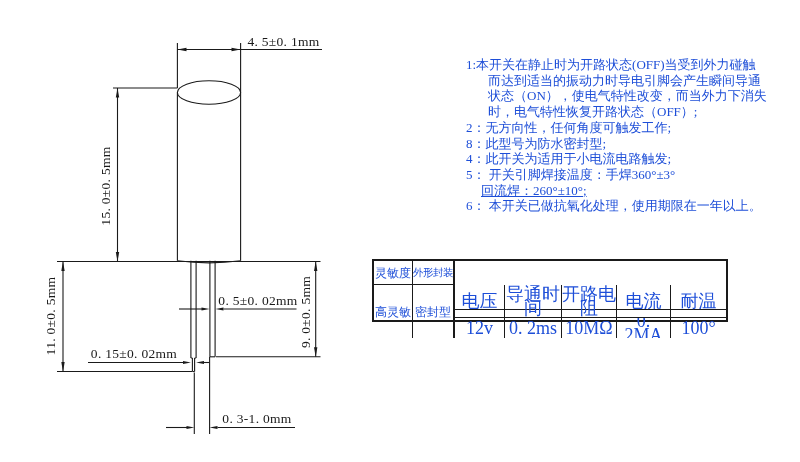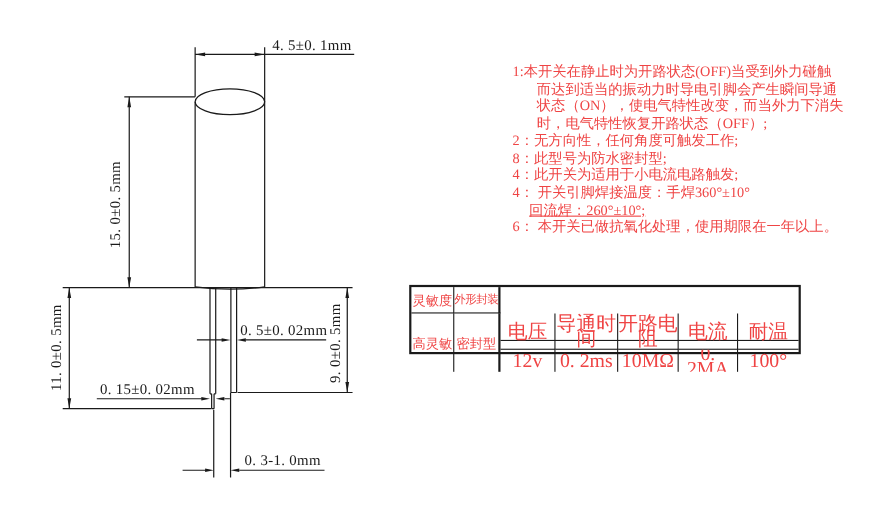--- a/index.html
+++ b/index.html
@@ -1,18 +1,18 @@
 <!DOCTYPE html>
 <html><head>
 <meta charset="utf-8">
 <style>
   html,body{margin:0;padding:0;background:#fff;}
   .canvas{
     position:relative;width:800px;height:462px;background:#ffffff;overflow:hidden;
-    font-family:"Liberation Serif","DejaVu Serif",serif;color:#ef4444;
+    font-family:"Liberation Serif","DejaVu Serif",serif;color:#1d4ed8;
   }
   
   .drawing-svg{position:absolute;left:0;top:0;}
   .drawing-svg .ln{stroke:#1a1a1a;stroke-width:1.1;fill:none;}
   .drawing-svg .ah{fill:#1a1a1a;stroke:none;}
   .drawing-svg text{
     font-family:"Liberation Serif","DejaVu Serif",serif;
     font-size:13.5px;letter-spacing:.3px;fill:#1a1a1a;
   }
   
@@ -139,21 +139,21 @@
   </svg>
 
   <div class="notes">
     <div class="note-line">1:本开关在静止时为开路状态(OFF)当受到外力碰触</div>
     <div class="note-line ind22">而达到适当的振动力时导电引脚会产生瞬间导通</div>
     <div class="note-line ind22">状态（ON），使电气特性改变，而当外力下消失</div>
     <div class="note-line ind22">时，电气特性恢复开路状态（OFF）;</div>
     <div class="note-line">2：无方向性，任何角度可触发工作;</div>
     <div class="note-line">8：此型号为防水密封型;</div>
     <div class="note-line">4：此开关为适用于小电流电路触发;</div>
-    <div class="note-line">4： 开关引脚焊接温度：手焊360°±10°</div>
+    <div class="note-line">5： 开关引脚焊接温度：手焊360°±3°</div>
     <div class="note-line ind15">回流焊：260°±10°;</div>
     <div class="note-line">6： 本开关已做抗氧化处理，使用期限在一年以上。</div>
   </div>
 
   <div class="spec-table">
 
     <div class="cell sens-h">灵敏度</div>
     <div class="cell pack-h thick-right">外形封装</div>
     <div class="cell table-title last-col">电气特性</div>
 

